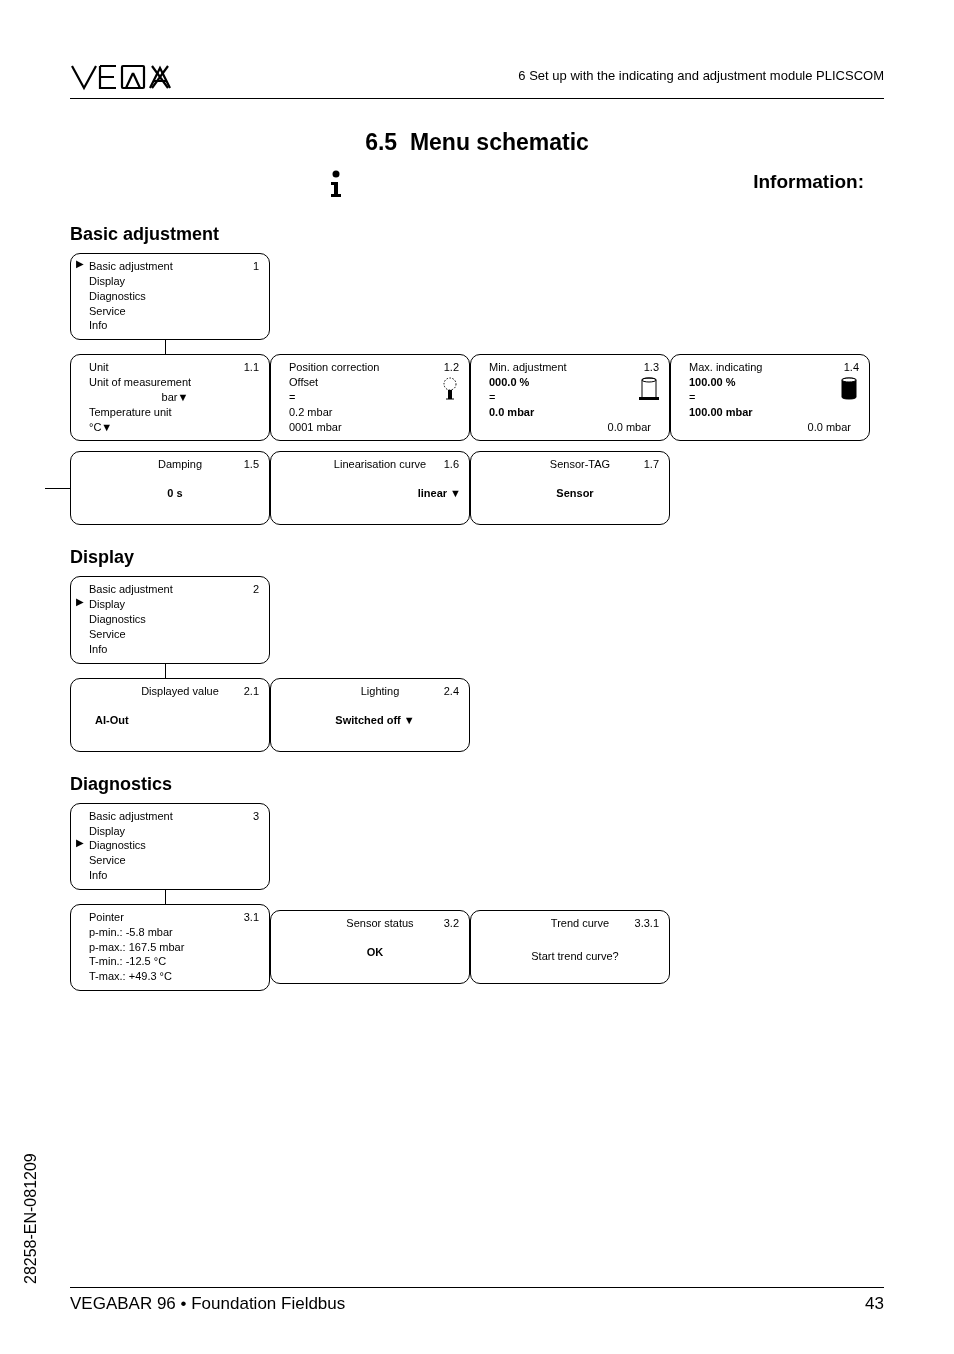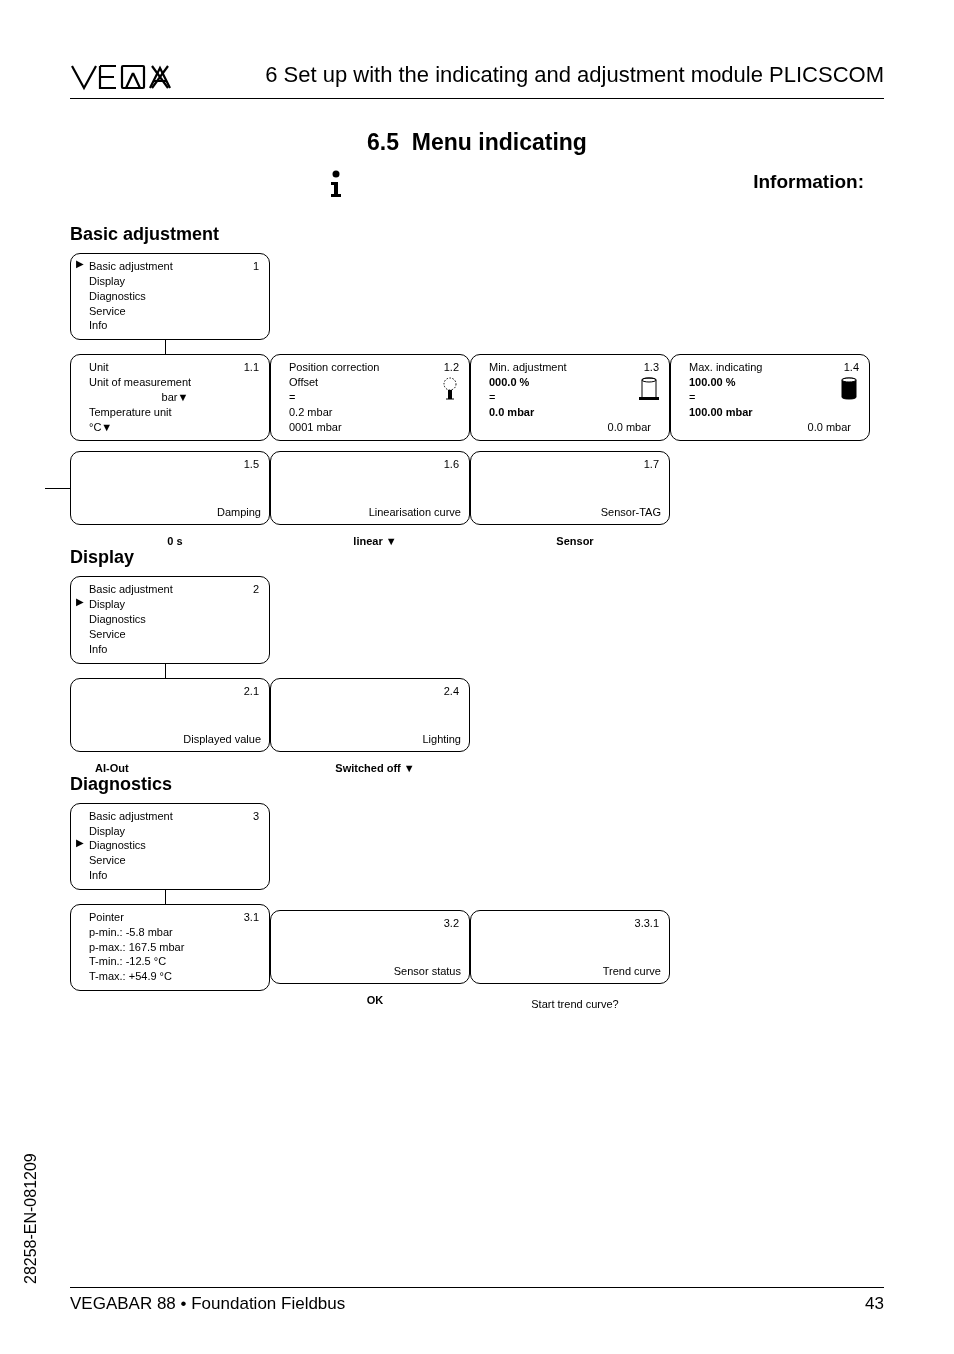--- a/index.html
+++ b/index.html
@@ -11,21 +11,21 @@
     position: relative;
     background: #fff;
     padding: 60px 70px 40px 70px;
     box-sizing: border-box;
   }
 
   
   .header-row { display: flex; align-items: center; }
   .logo-box { display: flex; align-items: center; gap:2px; }
   .logo-box svg { display:block; }
-  .header-title { flex: 1; text-align: right; font-size: 22px; padding-bottom: 4px; }
+  .header-title { flex: 1; text-align: right; font-size: 13px; padding-bottom: 4px; }
   .hr { border-top: 1.5px solid #000; margin-top: 4px; }
 
   
   h2.section { font-size: 23px; font-weight: bold; text-align: center; margin: 30px 0 14px; }
   .info-icon { width: 22px; display: inline-block; text-align:center; vertical-align: top; margin-right: 10px;}
   .info-block { display: flex; margin-left: 255px; margin-right: 20px; justify-content: space-between; }
   .info-text { font-size: 19px; line-height: 1.3; }
   .info-text b { display:block; }
 
   h3.group { font-size: 18px; font-weight: bold; margin: 22px 0 8px; }
@@ -36,21 +36,21 @@
     width: 200px;
     min-height: 72px;
     font-size: 11px;
     position: relative;
     padding: 5px 8px 6px 18px;
     box-sizing: border-box;
     line-height: 1.35;
   }
   .box .num { position: absolute; top: 5px; right: 10px; font-size: 11px; }
   .box .ptr { position:absolute; left:5px; font-size:10px; line-height:1; }
-  .box .label { text-align:right; padding-left:10px;margin-top:48px; }
+  .box .label { text-align:center; padding-left:10px; }
   .box .bold { font-weight: bold; }
   .box svg.micon { position:absolute; top:22px; right:10px; }
 
   
   .footer { position:absolute; bottom:40px; left:70px; right:70px; display:flex; justify-content:space-between; font-size:17px; border-top:1.5px solid #000; padding-top:6px;}
   .sidecode { position:absolute; left:40px; bottom:70px; transform: rotate(-90deg); transform-origin: left bottom; font-size:16px; }
   .rowflex { display:flex; align-items:center; }
   .box .list-line { display:block; }
 
 </style>
@@ -71,21 +71,21 @@
         <path d="M82 6 L78 6 M98 6 L102 6 M82 28 L78 28 M98 28 L102 28" stroke-width="0"></path>
         <path d="M80 28 L90 8 L100 28 M84 21 L96 21"></path>
       </g>
     </svg>
   </div>
   <div class="header-title">6  Set up with the indicating and adjustment module PLICSCOM</div>
 </div>
 <div class="hr"></div>
 
 <h2 class="section">
-  <span>6.5</span>&nbsp;&nbsp;<span>Menu indicating</span>
+  <span>6.5</span>&nbsp;&nbsp;<span>Menu schematic</span>
 </h2>
 
 <div class="info-block">
   <div class="info-icon">
     <svg width="18" height="28" viewBox="0 0 18 28">
         <circle cx="9" cy="4" r="3.5" fill="#000"></circle>
         <path d="M4 12 H11 V24 H14 V27 H4 V24 H7 V15 H4 Z" fill="#000"></path>
       </svg>
   </div>
   <div class="info-text">
@@ -170,21 +170,21 @@
   <div style="position:absolute;left:-25px;top:50%;width:25px;height:1px;background:#000;"></div>
   <div class="box" style="height:74px;">
     <span class="num">1.5</span>
     <div class="label">Damping</div>
     <div class="bold" style="text-align:center;margin-top:14px;">0 s</div>
   </div>
   <div class="hl"></div>
   <div class="box" style="height:74px;">
     <span class="num">1.6</span>
     <div class="label">Linearisation curve</div>
-    <div class="bold" style="text-align:center;margin-top:14px;">linear ▼</div>
+    <div class="bold" style="text-align:right;margin-top:14px;">linear ▼</div>
   </div>
   <div class="hl"></div>
   <div class="box" style="height:74px;">
     <span class="num">1.7</span>
     <div class="label">Sensor-TAG</div>
     <div class="bold" style="text-align:center;margin-top:14px;">Sensor</div>
   </div>
 </div>
 
 <h3 class="group">Display</h3>
@@ -237,34 +237,34 @@
     <div style="position:absolute;left:60px;top:14px;width:70px;height:1px;background:#000;"></div>
   </div>
 
 <div class="rowflex">
   <div class="box">
     <span class="num">3.1</span>
     <span class="list-line">Pointer</span>
     <span class="list-line">p-min.: -5.8 mbar</span>
     <span class="list-line">p-max.: 167.5 mbar</span>
     <span class="list-line">T-min.: -12.5 °C</span>
-    <span class="list-line">T-max.: +54.9 °C</span>
+    <span class="list-line">T-max.: +49.3 °C</span>
   </div>
   <div class="hl"></div>
   <div class="box" style="height:74px;">
     <span class="num">3.2</span>
     <div class="label">Sensor status</div>
     <div class="bold" style="text-align:center;margin-top:14px;">OK</div>
   </div>
   <div class="hl"></div>
   <div class="box" style="height:74px;">
     <span class="num">3.3.1</span>
     <div class="label">Trend curve</div>
     <div style="text-align:center;margin-top:18px;">Start trend curve?</div>
   </div>
 </div>
 
 <div class="sidecode">28258-EN-081209</div>
 
 <div class="footer">
-  <span>VEGABAR 88 • Foundation Fieldbus</span>
+  <span>VEGABAR 96 • Foundation Fieldbus</span>
   <span>43</span>
 </div>
 
 </body></html>

